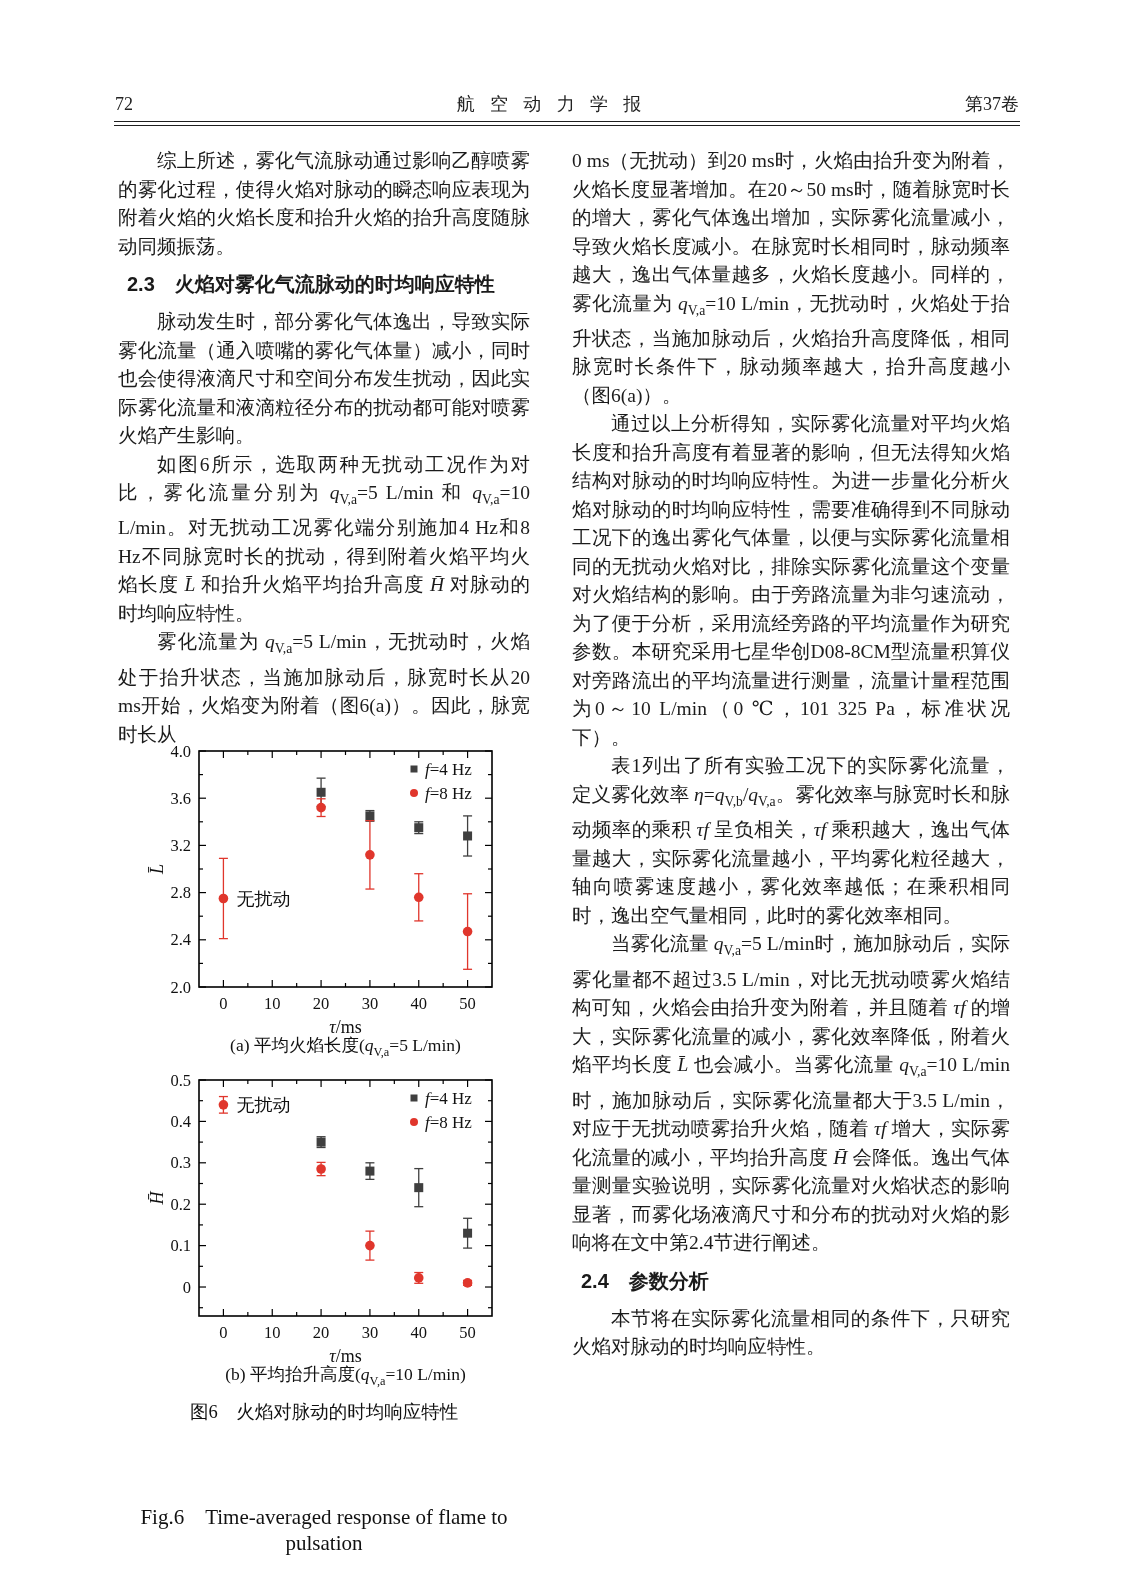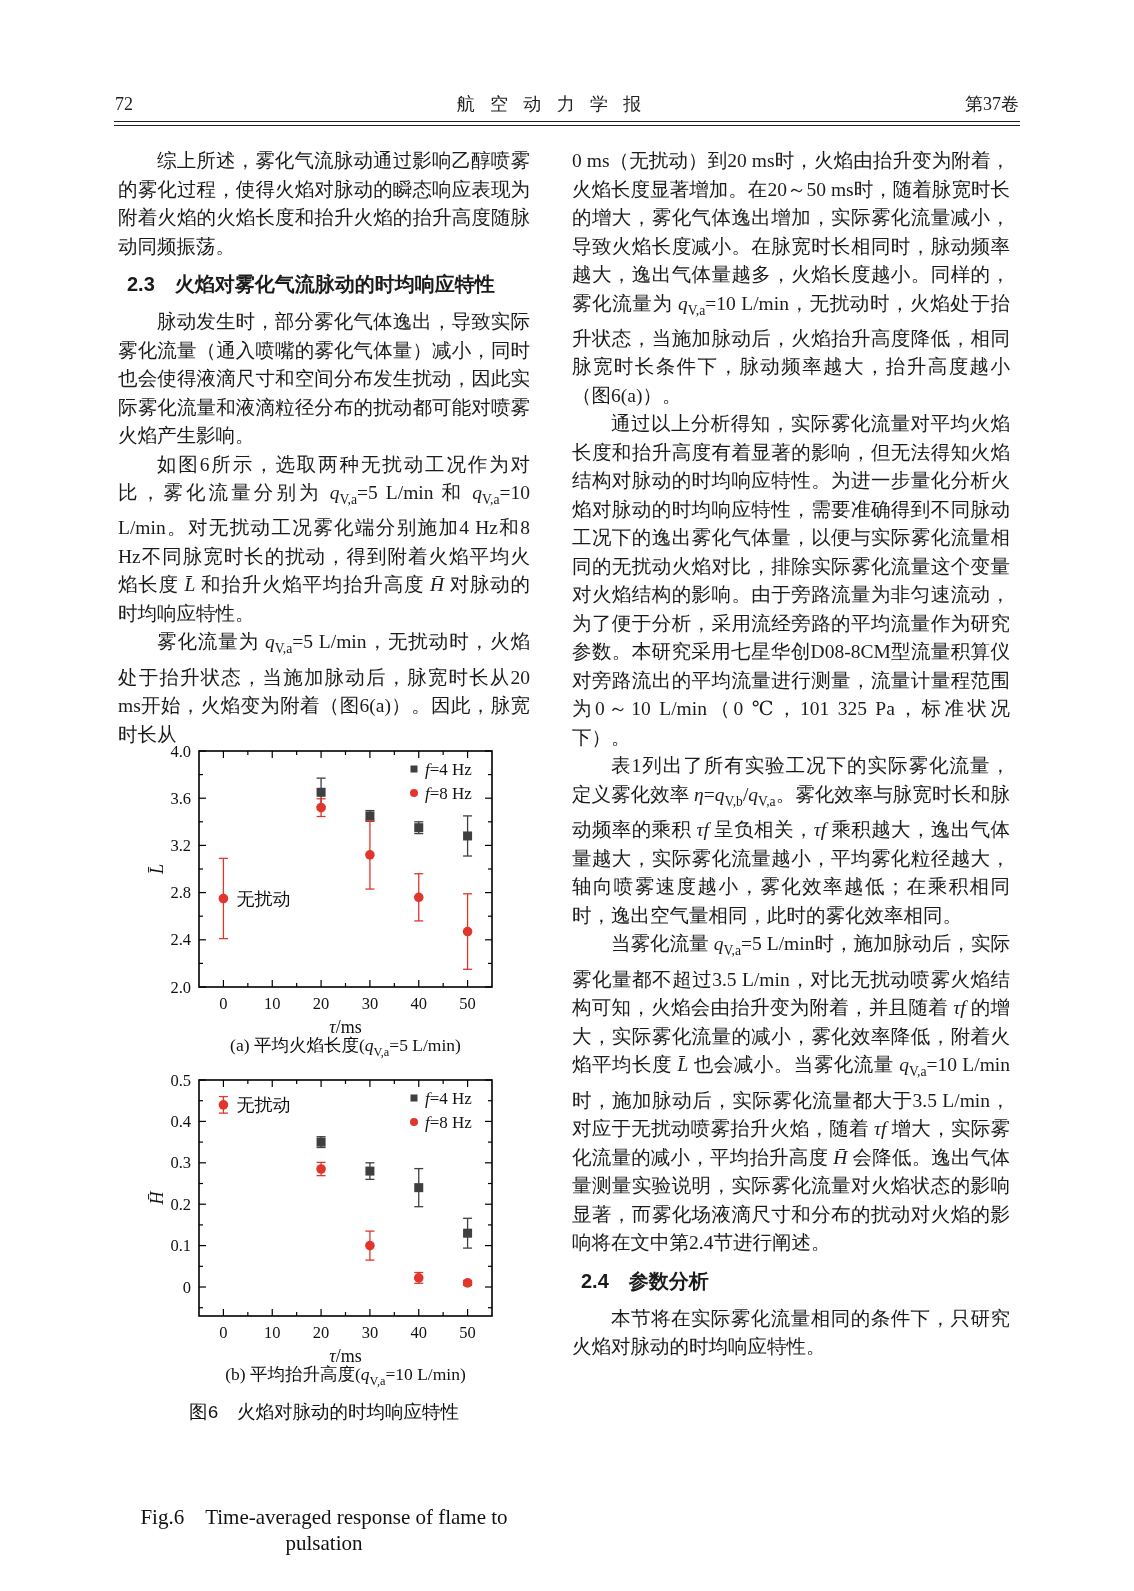--- a/index.html
+++ b/index.html
@@ -14,21 +14,21 @@
   .colL{left:118px;top:147px;width:412px;}
   .colR{left:572px;top:147px;width:438px;}
   .para{margin:0;text-indent:2em;}
   .noind{text-indent:0;}
   .sect{margin:9px;font-family:"Liberation Sans","DejaVu Sans",sans-serif;
         font-weight:700;font-size:20px;line-height:29px;text-indent:0;text-align:left;}
   figure.chart{position:absolute;margin:0;width:395px;}
   figure.chart svg{display:block;font-family:"Liberation Serif","DejaVu Serif",serif;}
   .subcap{text-align:center;font-size:17.5px;line-height:20px;margin-top:0px;color:#111;}
   .figcap{position:absolute;left:118px;width:412px;text-align:center;color:#111;}
-  .figcap-zh{top:1399px;font-size:18.5px;font-family:Liberation Mono, monospace;}
+  .figcap-zh{top:1399px;font-size:18.5px;}
   .figcap-en{top:1503px;font-size:21px;}
   .tk{font-size:16.5px;fill:#111;}
   .axl{font-size:18px;fill:#111;}
   .lg{font-size:17px;fill:#111;}
   .ann{font-size:18px;fill:#111;}
   sub{font-size:70%;}
 </style>
 </head>
 <body>
 

